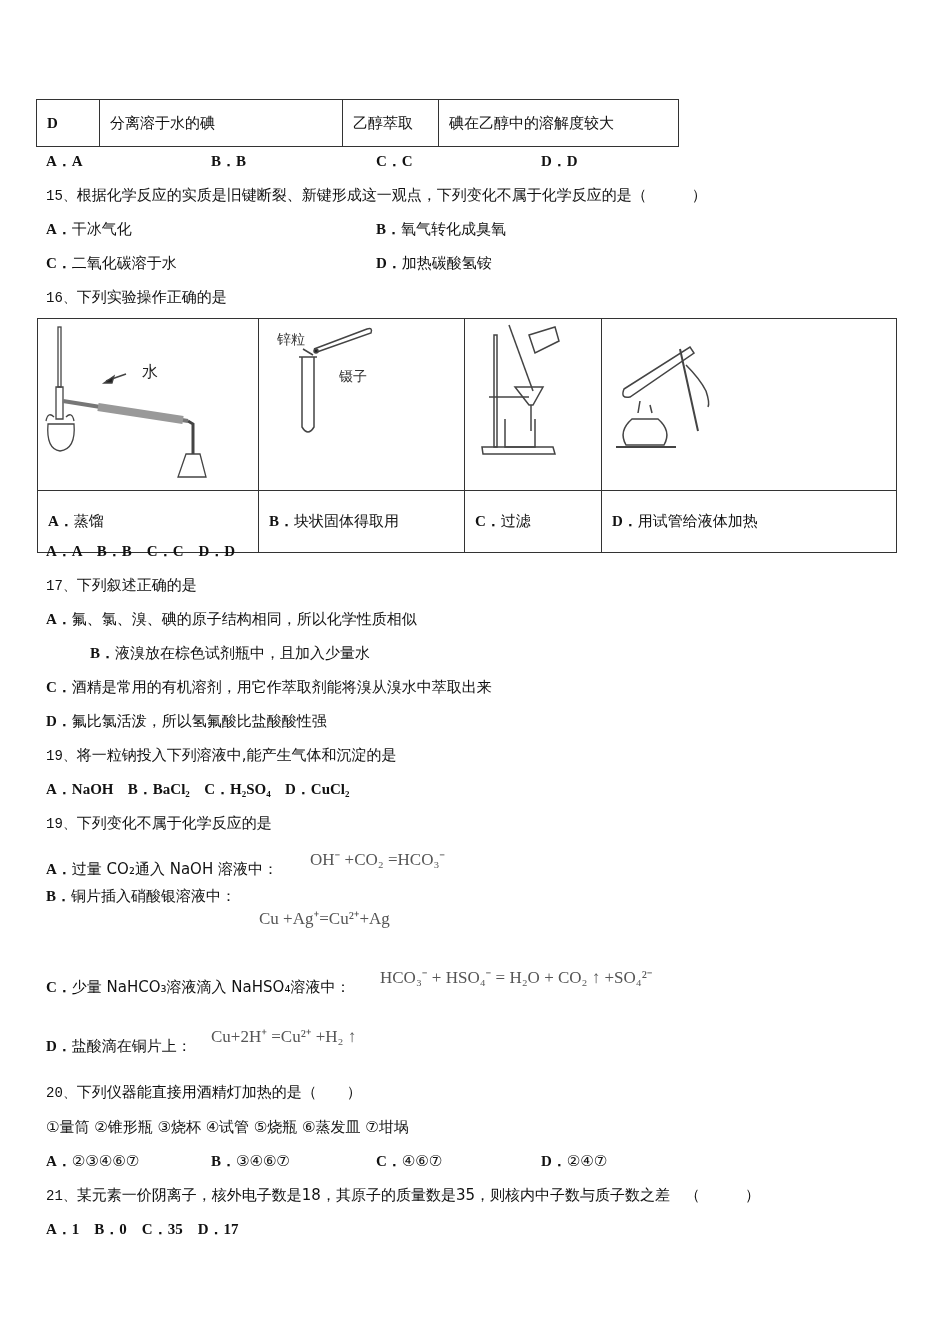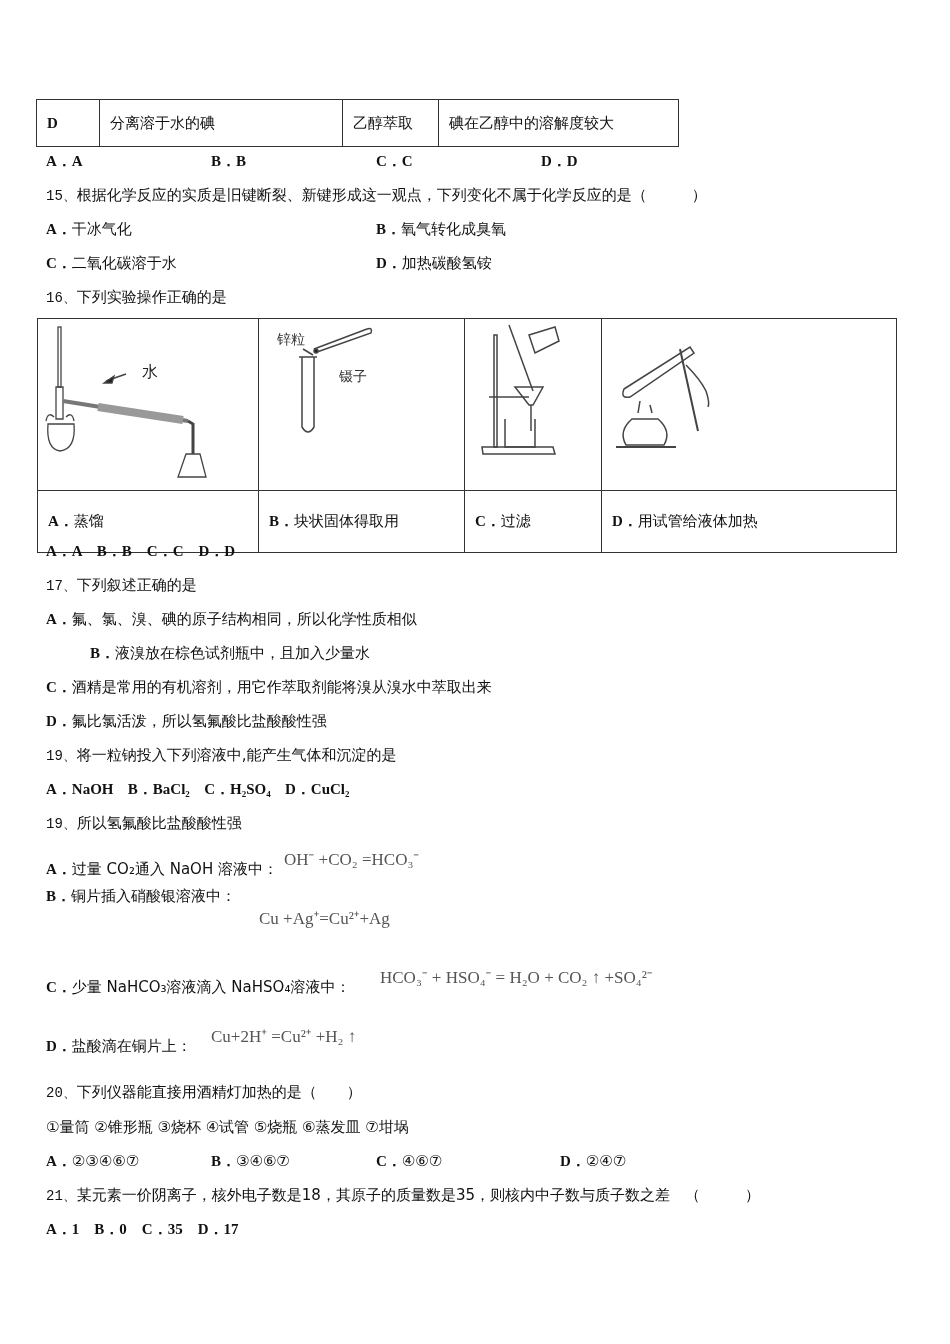--- a/index.html
+++ b/index.html
@@ -118,35 +118,35 @@
 <div class="opt" style="left:46px; top:711px;"><span class="lbl">D．</span><span>氟比氯活泼，所以氢氟酸比盐酸酸性强</span></div>
 
 <div class="line" style="top:745px;"><span class="qnum">19、</span><span>将一粒钠投入下列溶液中,能产生气体和沉淀的是</span></div>
 <div class="opt" style="left:46px; top:779px;">
   <span class="lbl">A．</span><span class="b">NaOH</span>&nbsp;&nbsp;
   <span class="lbl">B．</span><span class="b">BaCl₂</span>&nbsp;&nbsp;
   <span class="lbl">C．</span><span class="b">H₂SO₄</span>&nbsp;&nbsp;
   <span class="lbl">D．</span><span class="b">CuCl₂</span>
 </div>
 
-<div class="line" style="top:813px;"><span class="qnum">19、</span><span>所以氢氟酸比盐酸酸性强</span></div>
+<div class="line" style="top:813px;"><span class="qnum">19、</span><span>下列变化不属于化学反应的是</span></div>
 
 <div class="opt" style="left:46px; top:859px;"><span class="lbl">A．</span><span>过量 CO₂通入 NaOH 溶液中：</span></div>
-<div class="eq" style="left:284px; top:847px;">OH⁻ +CO₂ =HCO₃⁻</div>
+<div class="eq" style="left:310px; top:847px;">OH⁻ +CO₂ =HCO₃⁻</div>
 
 <div class="opt" style="left:46px; top:886px;"><span class="lbl">B．</span><span>铜片插入硝酸银溶液中：</span></div>
 <div class="eq" style="left:259px; top:906px;">Cu +Ag⁺=Cu²⁺+Ag</div>
 
 <div class="opt" style="left:46px; top:977px;"><span class="lbl">C．</span><span>少量 NaHCO₃溶液滴入 NaHSO₄溶液中：</span></div>
 <div class="eq" style="left:380px; top:965px;">HCO₃⁻ + HSO₄⁻ = H₂O + CO₂ ↑ +SO₄²⁻</div>
 
 <div class="opt" style="left:46px; top:1036px;"><span class="lbl">D．</span><span>盐酸滴在铜片上：</span></div>
 <div class="eq" style="left:211px; top:1024px;">Cu+2H⁺ =Cu²⁺ +H₂ ↑</div>
 
 <div class="line" style="top:1082px;"><span class="qnum">20、</span><span>下列仪器能直接用酒精灯加热的是（　　）</span></div>
 <div class="line" style="top:1117px;">①量筒 ②锥形瓶 ③烧杯 ④试管 ⑤烧瓶 ⑥蒸发皿 ⑦坩埚</div>
 <div class="opt" style="left:46px; top:1151px;"><span class="lbl">A．</span><span>②③④⑥⑦</span></div>
 <div class="opt" style="left:211px; top:1151px;"><span class="lbl">B．</span><span>③④⑥⑦</span></div>
 <div class="opt" style="left:376px; top:1151px;"><span class="lbl">C．</span><span>④⑥⑦</span></div>
-<div class="opt" style="left:541px; top:1151px;margin-left:19px;"><span class="lbl">D．</span><span>②④⑦</span></div>
+<div class="opt" style="left:541px; top:1151px;"><span class="lbl">D．</span><span>②④⑦</span></div>
 
 <div class="line" style="top:1185px;"><span class="qnum">21、</span><span>某元素一价阴离子，核外电子数是18，其原子的质量数是35，则核内中子数与质子数之差　（　　　）</span></div>
 <div class="opt b" style="left:46px; top:1219px;">A．1　B．0　C．35　D．17</div>
 
 </body></html>

